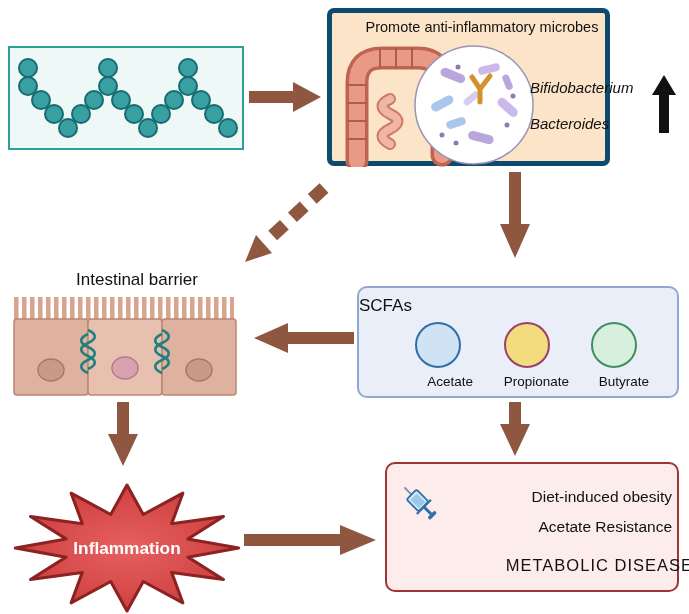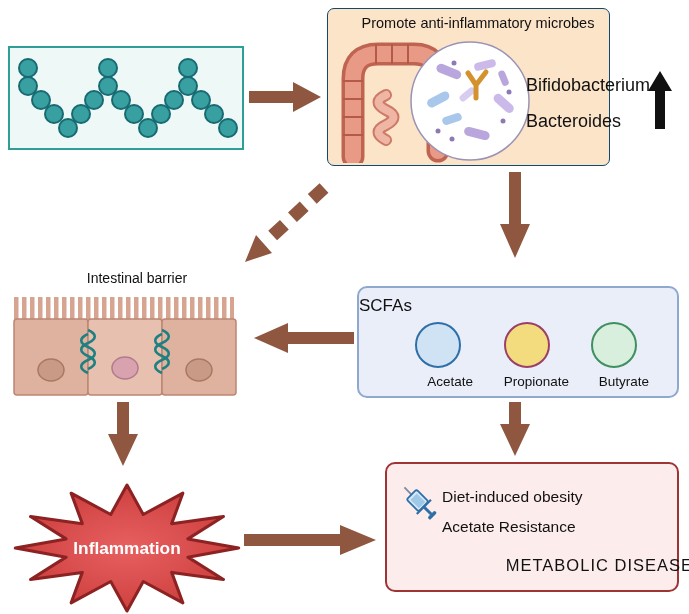--- a/index.html
+++ b/index.html
@@ -7,36 +7,36 @@
           font-family:"Liberation Sans",sans-serif;color:#111;overflow:hidden}
   .abs{position:absolute}
   .box{position:absolute;box-sizing:border-box}
   .txt{position:absolute;color:#111;line-height:1.2}
   .center{text-align:center}
 
   .beta-label{font-size:20px}
   .glucan-box{left:8px;top:46px;width:236px;height:104px;background:#eef8f6;border:2.5px solid #2e9e96}
   .bead{fill:#38a0a0;stroke:#186a72;stroke-width:2}
 
-  .microbes-box{left:327px;top:8px;width:283px;height:158px;background:#fce4c8;border:1px solid #0c4a6e;border-radius:7px}
+  .microbes-box{left:327px;top:8px;width:283px;height:158px;background:#fce4c8;border:5px solid #0c4a6e;border-radius:7px}
   .microbes-title{top:6px;left:0;width:300px;font-size:14.5px;text-align:center}
-  .bact{font-size:18px;}
-
-  .barrier-label{font-size:14px}
+  .bact{font-size:15px;font-style:italic}
+
+  .barrier-label{font-size:17px}
 
   .scfas-box{left:357px;top:286px;width:322px;height:112px;background:#e9eef9;border:2px solid #8fa8d0;border-radius:10px}
   .scfas-title{top:8px;left:0;width:322px;font-size:17px;text-align:left}
   .scfa-circle{position:absolute;width:46px;height:46px;border-radius:50%;box-sizing:border-box}
   .c-acetate{left:56px;top:34px;background:#cfe3f4;border:2.5px solid #2f6fa8}
   .c-propionate{left:145px;top:34px;background:#f2dc7e;border:2.5px solid #9c3f68}
   .c-butyrate{left:232px;top:34px;background:#d8efdd;border:2.5px solid #3f8f5f}
   .scfa-label{position:absolute;top:86px;font-size:13.5px;text-align:right;color:#111}
 
   .disease-box{left:385px;top:462px;width:294px;height:130px;background:#fdecec;border:2.5px solid #9e3434;border-radius:10px}
-  .disease-line{position:absolute;left:55px;width:230px;text-align:left;font-size:15.5px}
+  .disease-line{position:absolute;left:55px;width:230px;text-align:right;font-size:15.5px}
   .disease-line3{position:absolute;left:12px;width:294px;text-align:right;font-size:16.5px;letter-spacing:1px}
 
   .arrow{position:absolute}
   .arrow polygon{fill:#8f5740}
   .dash-line{stroke:#8f5740;stroke-width:13;stroke-dasharray:16 11}
 </style>
 </head>
 <body>
 
 <div id="canvas">

